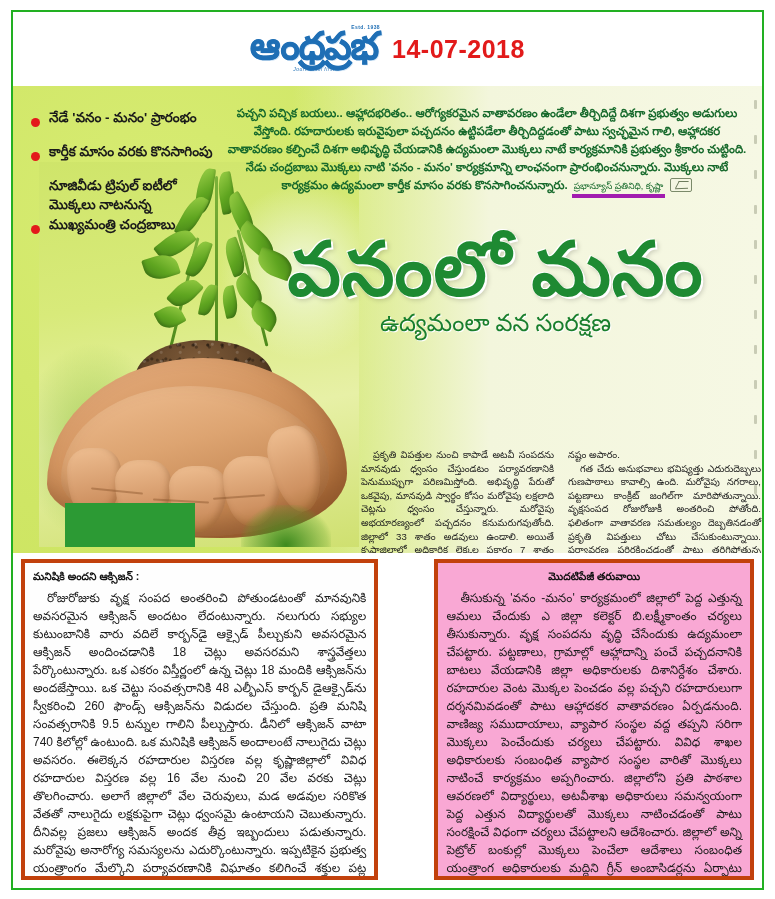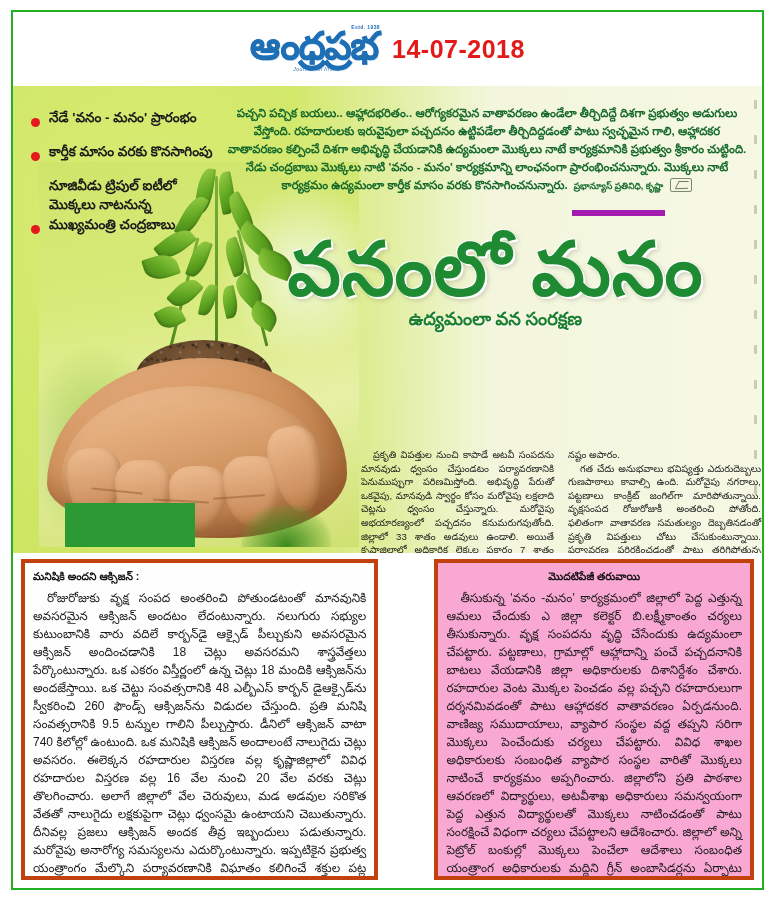--- a/index.html
+++ b/index.html
@@ -186,23 +186,23 @@
     z-index: 6;
     text-align: center;
     font-size: 11.6px;
     line-height: 1.56;
     color: #176a2c;
     font-weight: bold;
     font-family: "Liberation Sans", sans-serif;
   }
   .byline {
     display: inline-block;
-    font-size: 9px; color: #176a2c; font-weight: bold;
-    border-bottom: 6px solid #a21caf;
-    padding: 0 2px 17px 2px;
+    font-size: 9px; color: #176a2c; font-weight: normal;
+    border-bottom: 4px solid #a21caf;
+    padding: 0 2px 1px 2px;
     margin-left: 4px;
     vertical-align: baseline;
   }
   .pen-icon {
     display: inline-block; width: 22px; height: 14px;
     border: 1px solid #7b8a6a; border-radius: 2px;
     position: relative; vertical-align: -3px; margin-left: 5px;
     background: #f4f6e2;
   }
   .pen-icon::before {
@@ -229,23 +229,23 @@
     color: #1e8a32;
     font-weight: bold;
     letter-spacing: 1px;
     text-shadow:
       2px 2px 0 #ffffff, -1px -1px 0 #ffffff,
       3px 3px 5px rgba(0,0,0,.18);
     font-family: "Liberation Serif", serif;
   }
   .subhead {
     margin-top: 4px;
-    font-size: 18px; line-height: 1.1;
+    font-size: 24px; line-height: 1.1;
     color: #1a7f2d;
-    font-weight: bold;
+    font-weight: normal;
     text-shadow: 1px 1px 0 #ffffff;
     font-family: "Liberation Serif", serif;
   }
 
   
   .hero-cols {
     position: absolute;
     left: 348px; top: 362px;
     width: 400px;
     z-index: 8;

